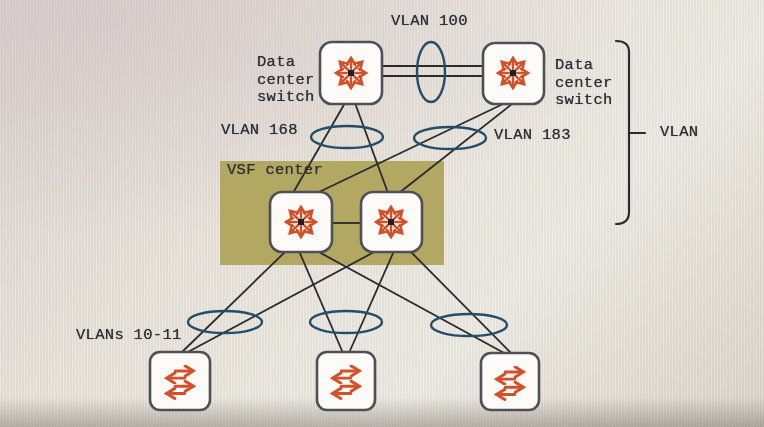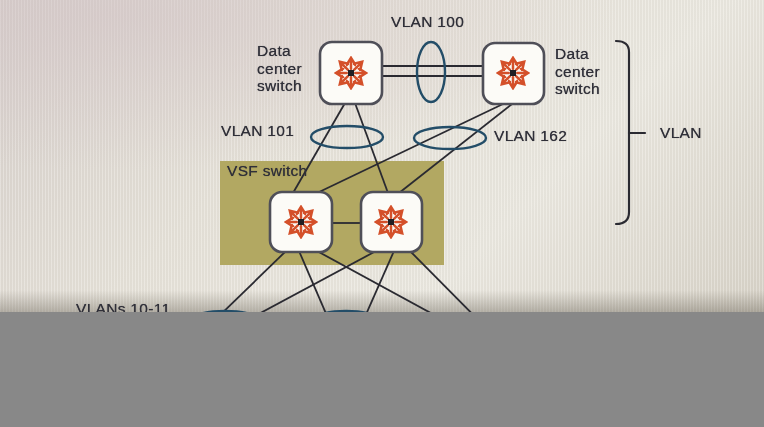--- a/index.html
+++ b/index.html
@@ -1,32 +1,32 @@
 <!DOCTYPE html>
 <html><head>
 <meta charset="utf-8">
 <title>Diagram</title>
 <style>
   html,body{margin:0;padding:0;background:#888;}
   .canvas{
-    position:relative;width:764px;height:312px;overflow:hidden;
-    font-family:Liberation Sans, sans-serif;
+    position:relative;width:764px;height:427px;overflow:hidden;
+    font-family:Liberation Mono, monospace;
     background:
       linear-gradient(to bottom, rgba(0,0,0,0) 93%, rgba(96,90,78,.38) 100%),
       radial-gradient(120% 90% at 15% 5%, rgba(211,196,198,.55), rgba(0,0,0,0) 55%),
       repeating-linear-gradient(90deg, rgba(255,255,255,.20) 0 1px, rgba(0,0,0,.025) 1px 3px),
       linear-gradient(135deg,#d8d1cd 0%,#e6e2d9 38%,#ebe8e0 68%,#d8d3c8 100%);
   }
   .diagram-svg{position:absolute;left:0;top:0;}
   .lbl{
     position:absolute;font-size:15.5px;line-height:17.5px;color:#2f2f38;
     letter-spacing:.3px;white-space:nowrap;
     text-shadow:0 0 .7px rgba(47,47,56,.85);
   }
-  .lbl.wrap{white-space:normal;}
+  .lbl.wrap{white-space:normal;margin-top:12px;}
 </style>
 </head>
 <body>
 
 <div class="canvas">
 
   <svg class="diagram-svg" width="764" height="427" viewBox="0 0 764 427">
     <defs>
       <marker id="ah" viewBox="0 0 10 10" refX="6.5" refY="5" markerWidth="4.4" markerHeight="4.4" orient="auto-start-reverse">
         <path d="M1.5,1 L8,5 L1.5,9" fill="none" stroke="#d4502a" stroke-width="2.4" stroke-linecap="round"></path>
@@ -124,25 +124,25 @@
       <line x1="629" y1="133" x2="645" y2="133"></line>
     </g>
   </svg>
 
   <div class="lbl" style="left:391px;top:13px;">VLAN 100</div>
 
   <div class="lbl wrap" style="left:257px;top:42px;width:58px;">Data center switch</div>
 
   <div class="lbl wrap" style="left:555px;top:45px;width:58px;">Data center switch</div>
 
-  <div class="lbl" style="left:221px;top:122px;">VLAN 101</div>
+  <div class="lbl" style="left:221px;top:122px;">VLAN 168</div>
 
-  <div class="lbl" style="left:494px;top:127px;">VLAN 162</div>
+  <div class="lbl" style="left:494px;top:127px;">VLAN 183</div>
 
   <div class="lbl" style="left:660px;top:124px;">VLAN</div>
 
-  <div class="lbl" style="left:227px;top:162px;">VSF switch</div>
+  <div class="lbl" style="left:227px;top:162px;">VSF center</div>
 
 
-  <div class="lbl" style="left:76px;top:300px;">VLANs 10-11</div>
+  <div class="lbl" style="left:76px;top:327px;">VLANs 10-11</div>
 
 
 </div>
 
 </body></html>

